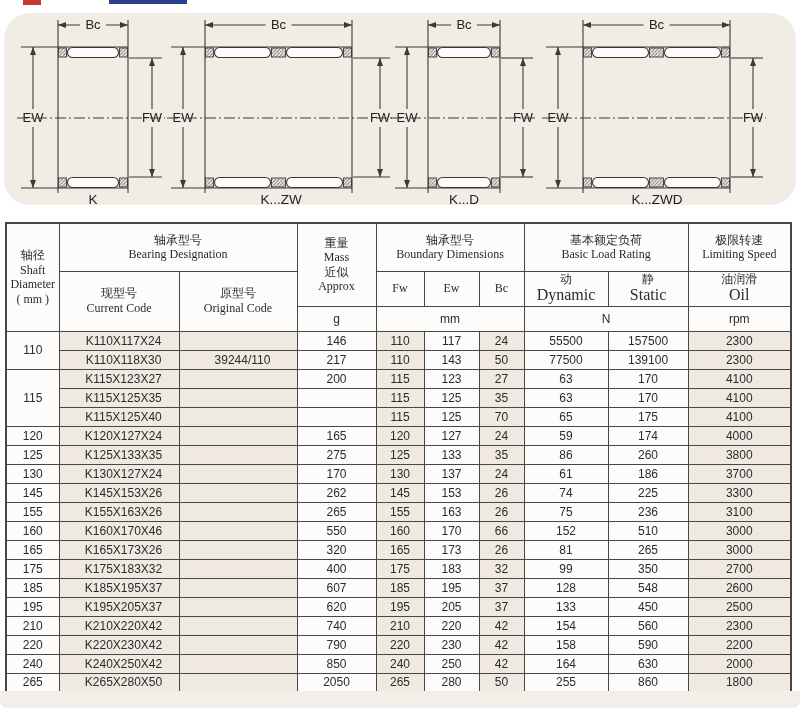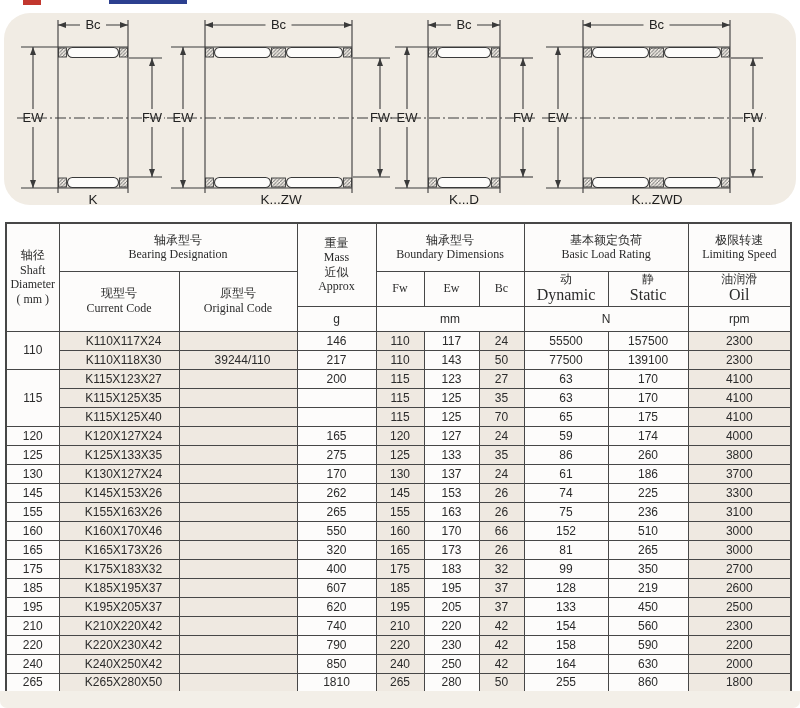--- a/index.html
+++ b/index.html
@@ -420,21 +420,21 @@
         </tr>
         <tr>
           <td class="c-shaft" rowspan="1">185</td>
           <td class="c-cur">K185X195X37</td>
           <td class="c-orig"></td>
           <td class="c-mass">607</td>
           <td class="c-fw">185</td>
           <td class="c-ew">195</td>
           <td class="c-bc">37</td>
           <td class="c-dyn">128</td>
-          <td class="c-stat">219</td>
+          <td class="c-stat">548</td>
           <td class="c-oil">2600</td>
         </tr>
         <tr>
           <td class="c-shaft" rowspan="1">195</td>
           <td class="c-cur">K195X205X37</td>
           <td class="c-orig"></td>
           <td class="c-mass">620</td>
           <td class="c-fw">195</td>
           <td class="c-ew">205</td>
           <td class="c-bc">37</td>
@@ -475,21 +475,21 @@
           <td class="c-ew">250</td>
           <td class="c-bc">42</td>
           <td class="c-dyn">164</td>
           <td class="c-stat">630</td>
           <td class="c-oil">2000</td>
         </tr>
         <tr>
           <td class="c-shaft" rowspan="1">265</td>
           <td class="c-cur">K265X280X50</td>
           <td class="c-orig"></td>
-          <td class="c-mass">1810</td>
+          <td class="c-mass">2050</td>
           <td class="c-fw">265</td>
           <td class="c-ew">280</td>
           <td class="c-bc">50</td>
           <td class="c-dyn">255</td>
           <td class="c-stat">860</td>
           <td class="c-oil">1800</td>
         </tr>
       </tbody>
   </table>
 

